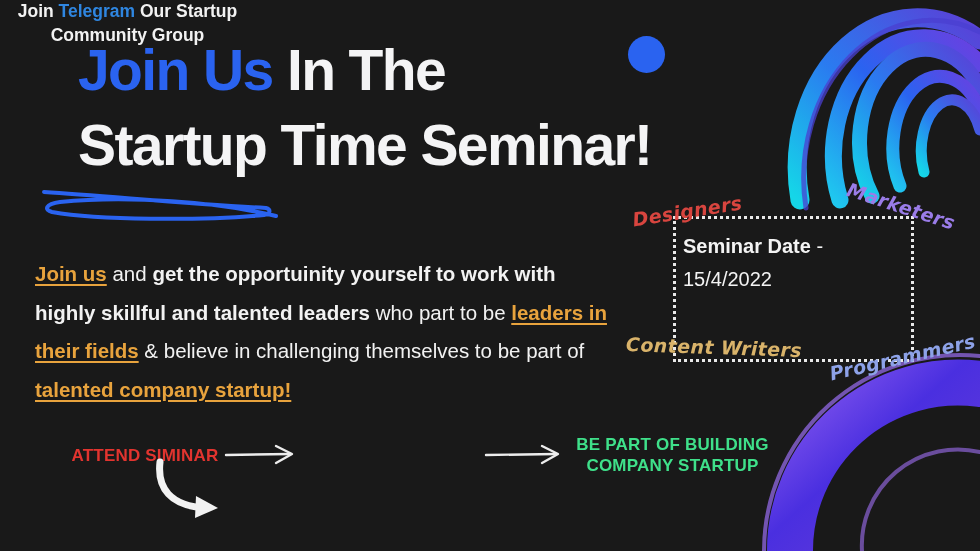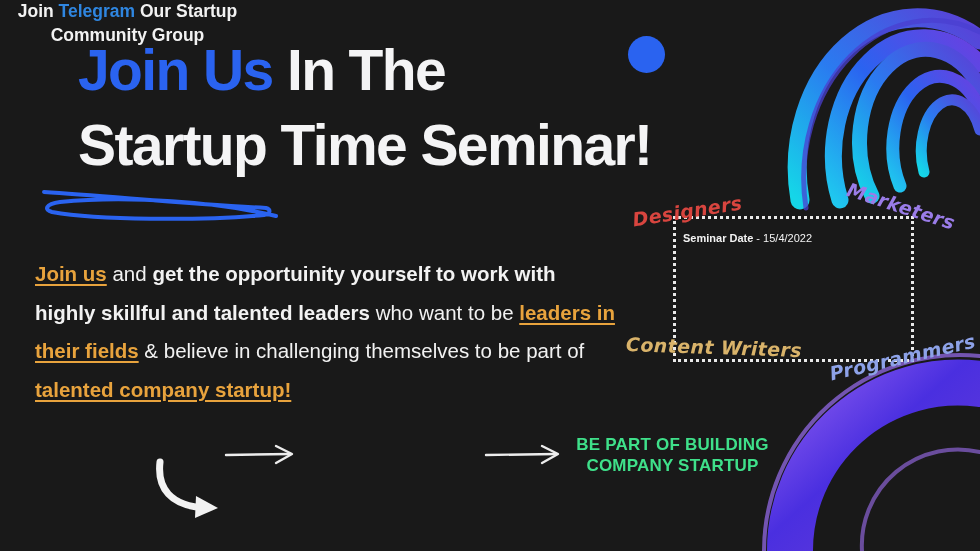--- a/index.html
+++ b/index.html
@@ -86,21 +86,21 @@
     top: 216px;
     width: 235px;
     height: 140px;
     border: 3px dotted #e9e9e9;
   }
   .info-list {
     position: absolute;
     left: 683px;
     top: 230px;
     width: 230px;
-    font-size: 11px;
+    font-size: 20px;
     line-height: 1.63;
     color: #f3f3f3;
   }
   .info-list .k { font-weight: 700; }
 
   .hand {
     position: absolute;
     font-family: "DejaVu Sans", sans-serif;
     font-style: italic;
     font-weight: 700;
@@ -223,35 +223,36 @@
   <div class="headline">
     <span class="accent">Join Us</span><span> In The</span><br>
     <span>Startup Time Seminar!</span>
   </div>
 
   <svg class="scribble" viewBox="0 0 245 45">
     <path d="M 6 10 C 70 14, 150 22, 228 26 C 232 27, 234 31, 226 33 C 160 39, 60 38, 14 30 C 6 28, 7 22, 22 20 C 90 13, 180 20, 238 34" fill="none" stroke="#2a63f0" stroke-width="4" stroke-linecap="round"></path>
   </svg>
 
   <div class="body-copy">
-    <span class="link">Join us</span><span> and </span><b>get the opportuinity yourself to work with highly skillful</b><span> </span><b>and talented leaders</b><span> who want to be </span><span class="link">leaders in their fields</span><span> &amp; believe in challenging themselves to be part of </span><span class="link">talented company startup!</span>
+    <span class="link">Join us</span><span> and </span><b>get the opportuinity yourself to work with highly skillful</b><span> </span><b>and talented leaders</b><span> who part to be </span><span class="link">leaders in their fields</span><span> &amp; believe in challenging themselves to be part of </span><span class="link">talented company startup!</span>
   </div>
 
   <div class="info-box"></div>
   <div class="info-list">
     <div>
       <span class="k">Seminar Date</span><span> - </span><span>15/4/2022</span>
     </div>
   </div>
 
   <div class="hand hand-designers">Designers</div>
   <div class="hand hand-marketers">Marketers</div>
   <div class="hand hand-writers">Content Writers</div>
   <div class="hand hand-programmers">Programmers</div>
 
+  <div class="flow-item flow-attend">ATTEND SIMINAR</div>
 
   <svg class="arrow arrow-1" viewBox="0 0 80 30">
     <path d="M 4 15 L 68 14" fill="none" stroke="#ededed" stroke-width="2.4" stroke-linecap="round"></path>
     <path d="M 54 6 L 70 14 L 54 23" fill="none" stroke="#ededed" stroke-width="2.4" stroke-linecap="round" stroke-linejoin="round"></path>
   </svg>
 
 
   <svg class="arrow arrow-2" viewBox="0 0 86 30">
     <path d="M 4 15 L 74 14" fill="none" stroke="#ededed" stroke-width="2.4" stroke-linecap="round"></path>
     <path d="M 60 6 L 76 14 L 60 23" fill="none" stroke="#ededed" stroke-width="2.4" stroke-linecap="round" stroke-linejoin="round"></path>

